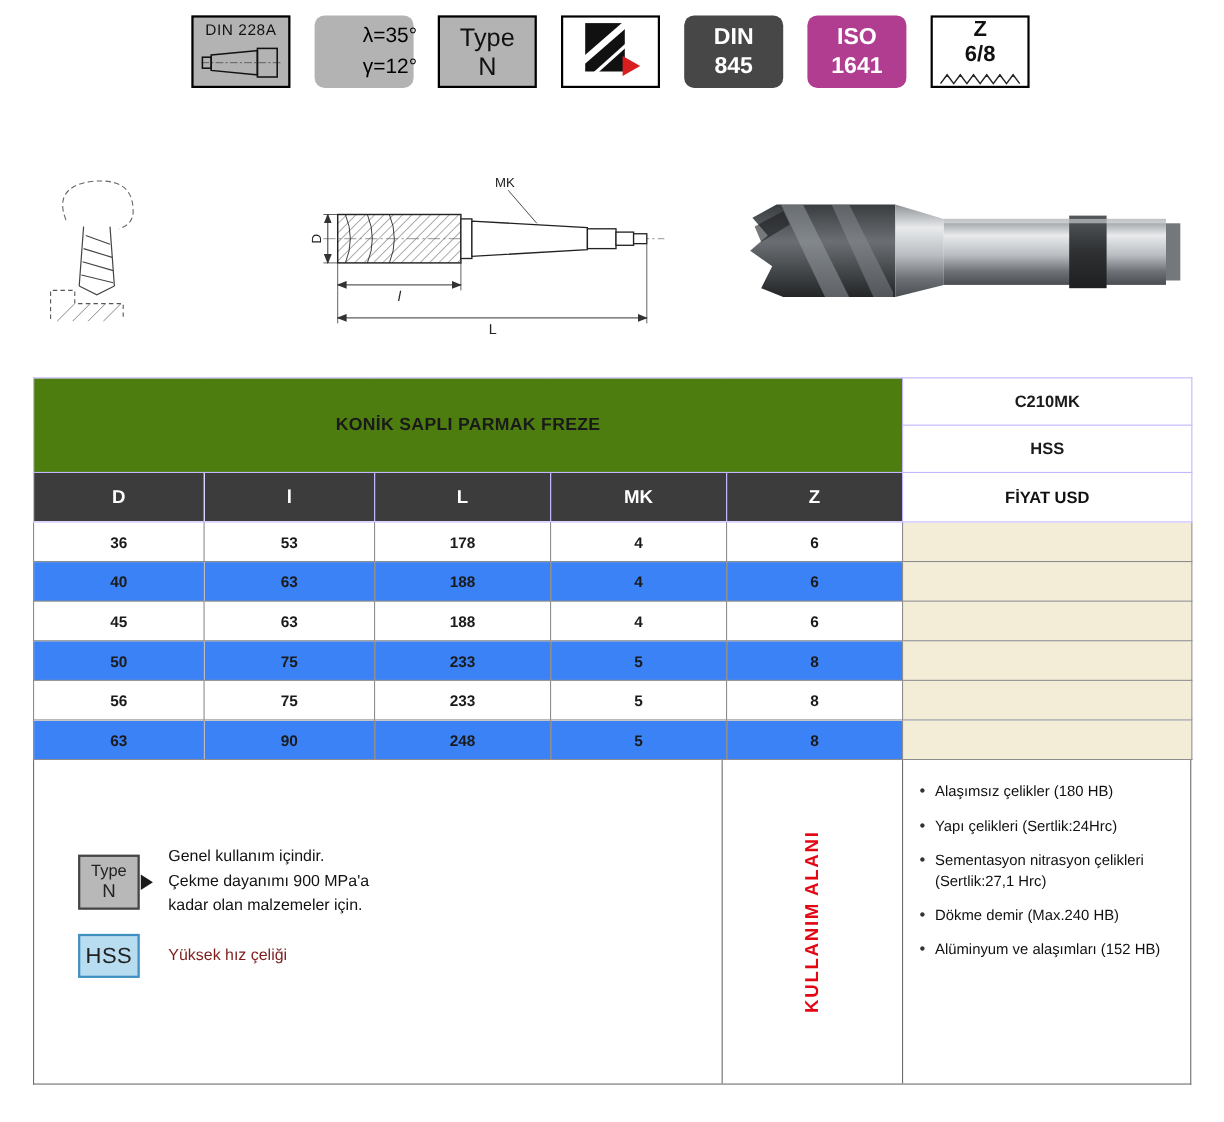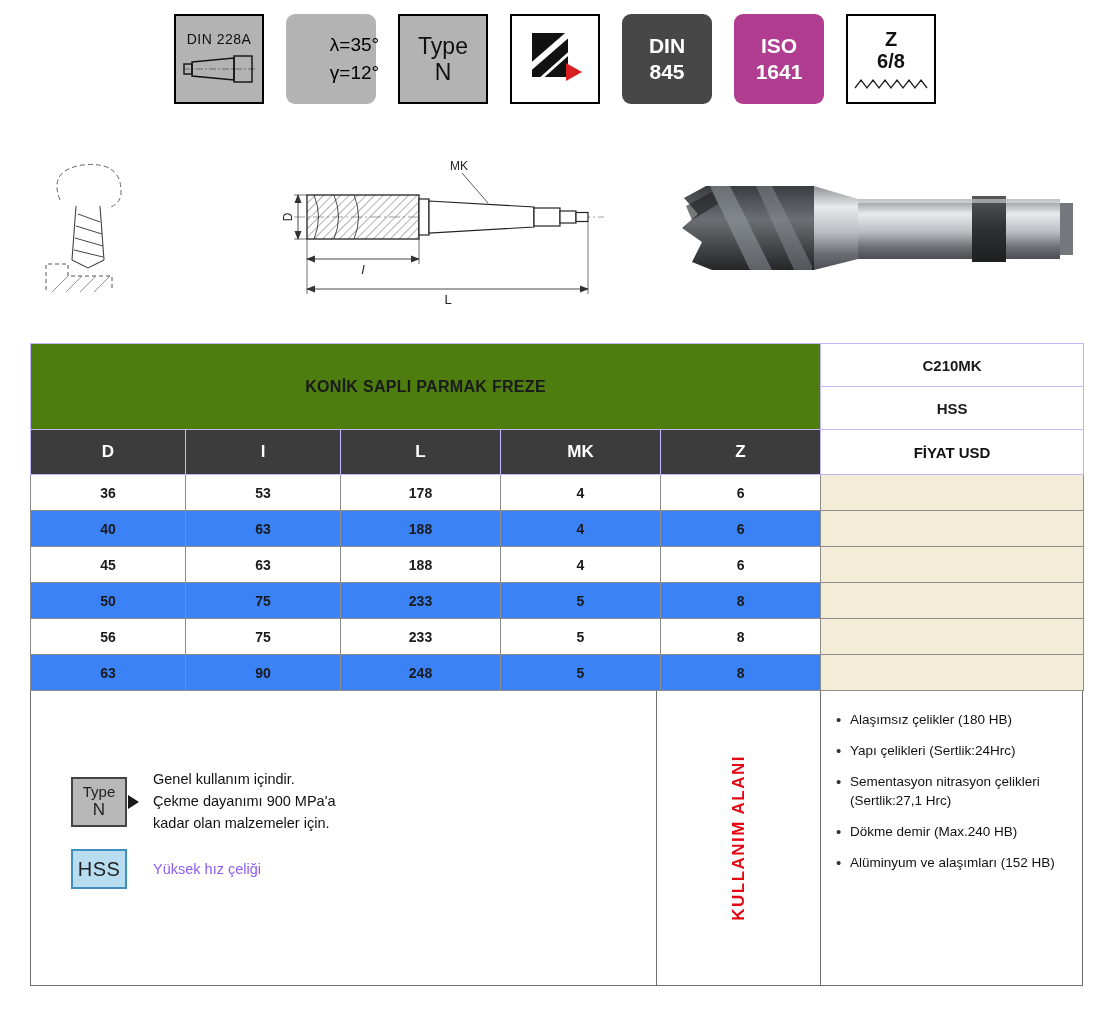--- a/index.html
+++ b/index.html
@@ -5,21 +5,21 @@
   * { margin:0; padding:0; box-sizing:border-box; }
   html,body { background:#fff; }
   body {
     width:1113px; height:1020px; position:relative;
     font-family:"Liberation Sans", sans-serif; color:#1a1a1a; overflow:hidden;
   }
 
   
   .badges { position:absolute; top:14px; left:174px; display:flex; gap:22px; }
   .badge {
-    width:90px; height:90px; display:flex; flex-direction:column;
+    width:90px; height:66px; display:flex; flex-direction:column;
     align-items:center; justify-content:center; text-align:center; flex:0 0 auto;
   }
   .badge.gray     { background:#b3b3b3; }
   .badge.bordered { background:#b3b3b3; border:2px solid #000; }
   .badge.white    { background:#fff;    border:2px solid #000; }
   .badge.rounded  { border-radius:9px; }
   .badge.dark     { background:#474747; color:#fff; }
   .badge.magenta  { background:#b03d90; color:#fff; }
 
   .din-label { font-size:14px; letter-spacing:0.5px; margin-bottom:4px; color:#111; }
@@ -77,21 +77,21 @@
   }
   .type-desc { margin-left:14px; font-size:14.5px; line-height:1.5; color:#111; }
   .type-desc span { display:block; }
 
   .hss-block { position:absolute; top:158px; left:40px; display:flex; align-items:center; }
   .hss-badge {
     width:56px; height:40px; background:#b8ddf1; border:2px solid #3f8fc0;
     display:flex; align-items:center; justify-content:center;
     font-size:20px; color:#222; letter-spacing:0.5px;
   }
-  .hss-desc { margin-left:26px; font-size:14.5px; color:#8b5cf6; }
+  .hss-desc { margin-left:26px; font-size:14.5px; color:#7f1d1d; }
 
   .vtext {
     writing-mode:vertical-rl; transform:rotate(180deg);
     color:#e30613; font-weight:bold; font-size:17px; letter-spacing:1.5px;
     white-space:nowrap;
   }
 
   .usage-list { list-style:none; }
   .usage-list li {
     position:relative; padding-left:15px; margin-bottom:13px;

